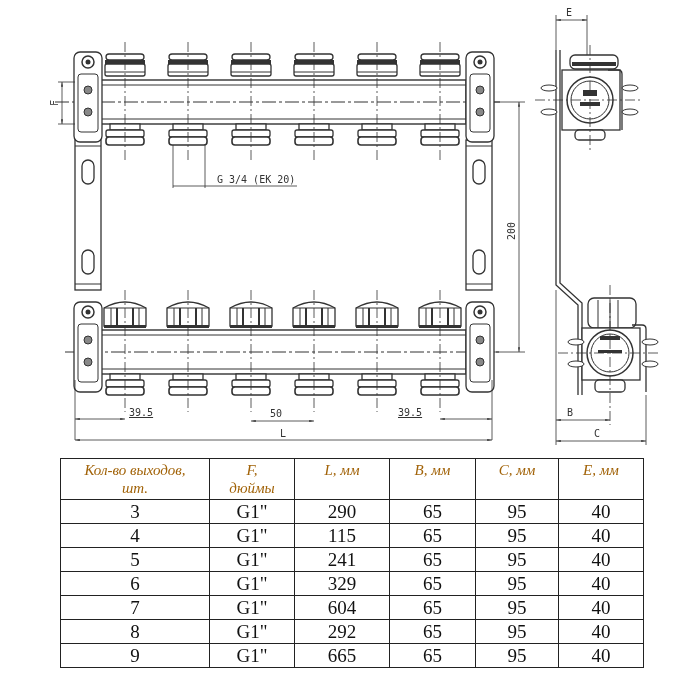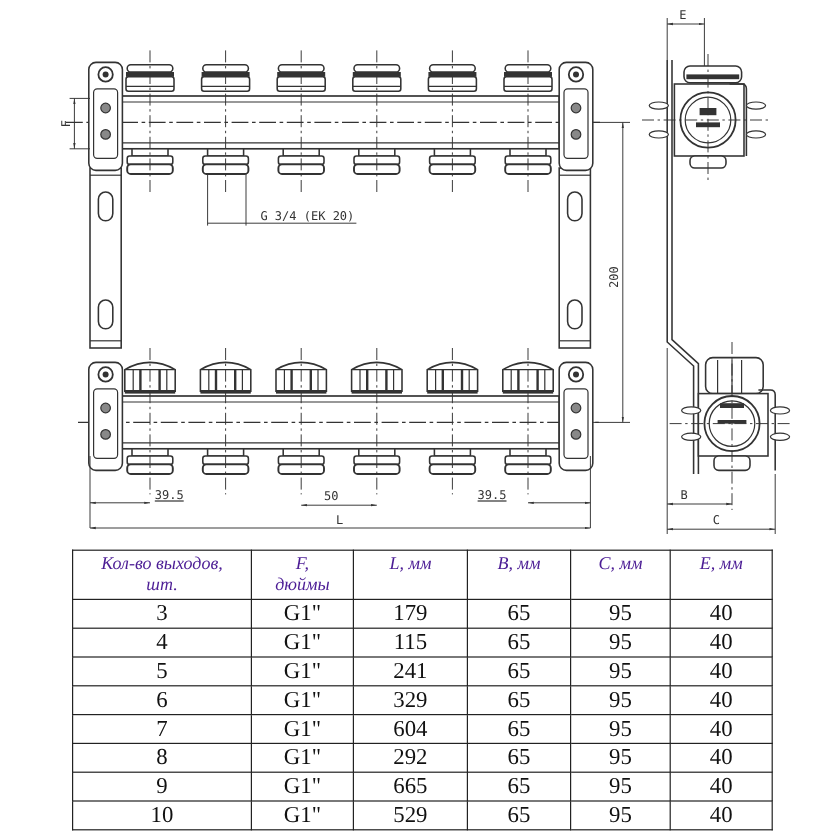--- a/index.html
+++ b/index.html
@@ -9,21 +9,21 @@
   #spec-table {
     position: absolute; left: 60px; top: 458px;
     border-collapse: collapse; table-layout: fixed;
     width: 583px;
   }
   #spec-table th, #spec-table td {
     border: 1.5px solid #222;
     text-align: center; padding: 0;
   }
   #spec-table th {
-    color: #4c1d95; font-style: italic; font-weight: normal;
+    color: #a16207; font-style: italic; font-weight: normal;
     font-size: 15px; line-height: 18px; height: 38px; vertical-align: top; padding-top: 2px;
   }
   #spec-table td { color: #111; font-size: 19px; height: 23px; line-height: 23px; }
 </style>
 </head>
 <body>
 
 <svg id="drawing" viewBox="0 0 700 450" xmlns="http://www.w3.org/2000/svg">
   <defs>
     <marker id="arr" viewBox="0 0 10 10" refX="10" refY="5" markerWidth="6" markerHeight="6" orient="auto-start-reverse">
@@ -236,21 +236,21 @@
       <th><span>L, мм</span></th>
       <th><span>B, мм</span></th>
       <th><span>C, мм</span></th>
       <th><span>E, мм</span></th>
     </tr>
   </thead>
   <tbody>
     <tr>
       <td>3</td>
         <td>G1"</td>
-        <td>179</td>
+        <td>290</td>
         <td>65</td>
         <td>95</td>
         <td>40</td>
     </tr>
     <tr>
       <td>4</td>
         <td>G1"</td>
         <td>115</td>
         <td>65</td>
         <td>95</td>
@@ -285,26 +285,18 @@
         <td>G1"</td>
         <td>292</td>
         <td>65</td>
         <td>95</td>
         <td>40</td>
     </tr>
     <tr>
       <td>9</td>
         <td>G1"</td>
         <td>665</td>
-        <td>65</td>
-        <td>95</td>
-        <td>40</td>
-    </tr>
-    <tr>
-      <td>10</td>
-        <td>G1"</td>
-        <td>529</td>
         <td>65</td>
         <td>95</td>
         <td>40</td>
     </tr>
   </tbody>
 </table>
 
 </body></html>

